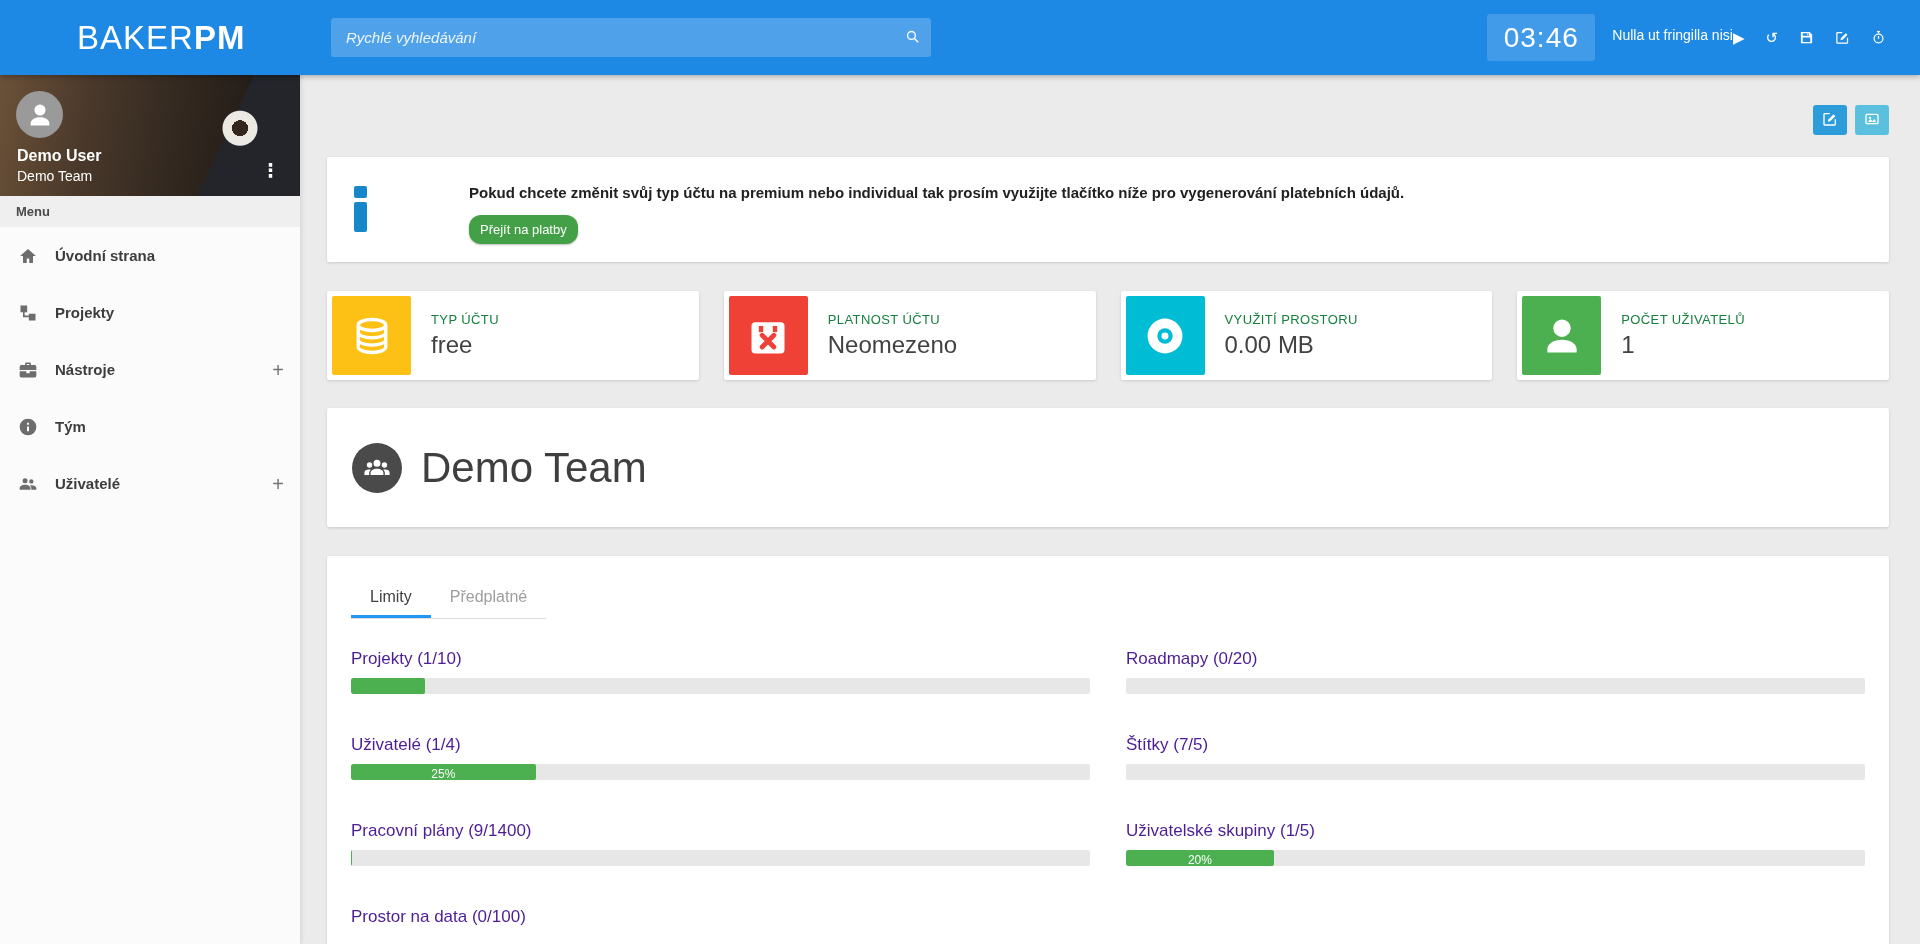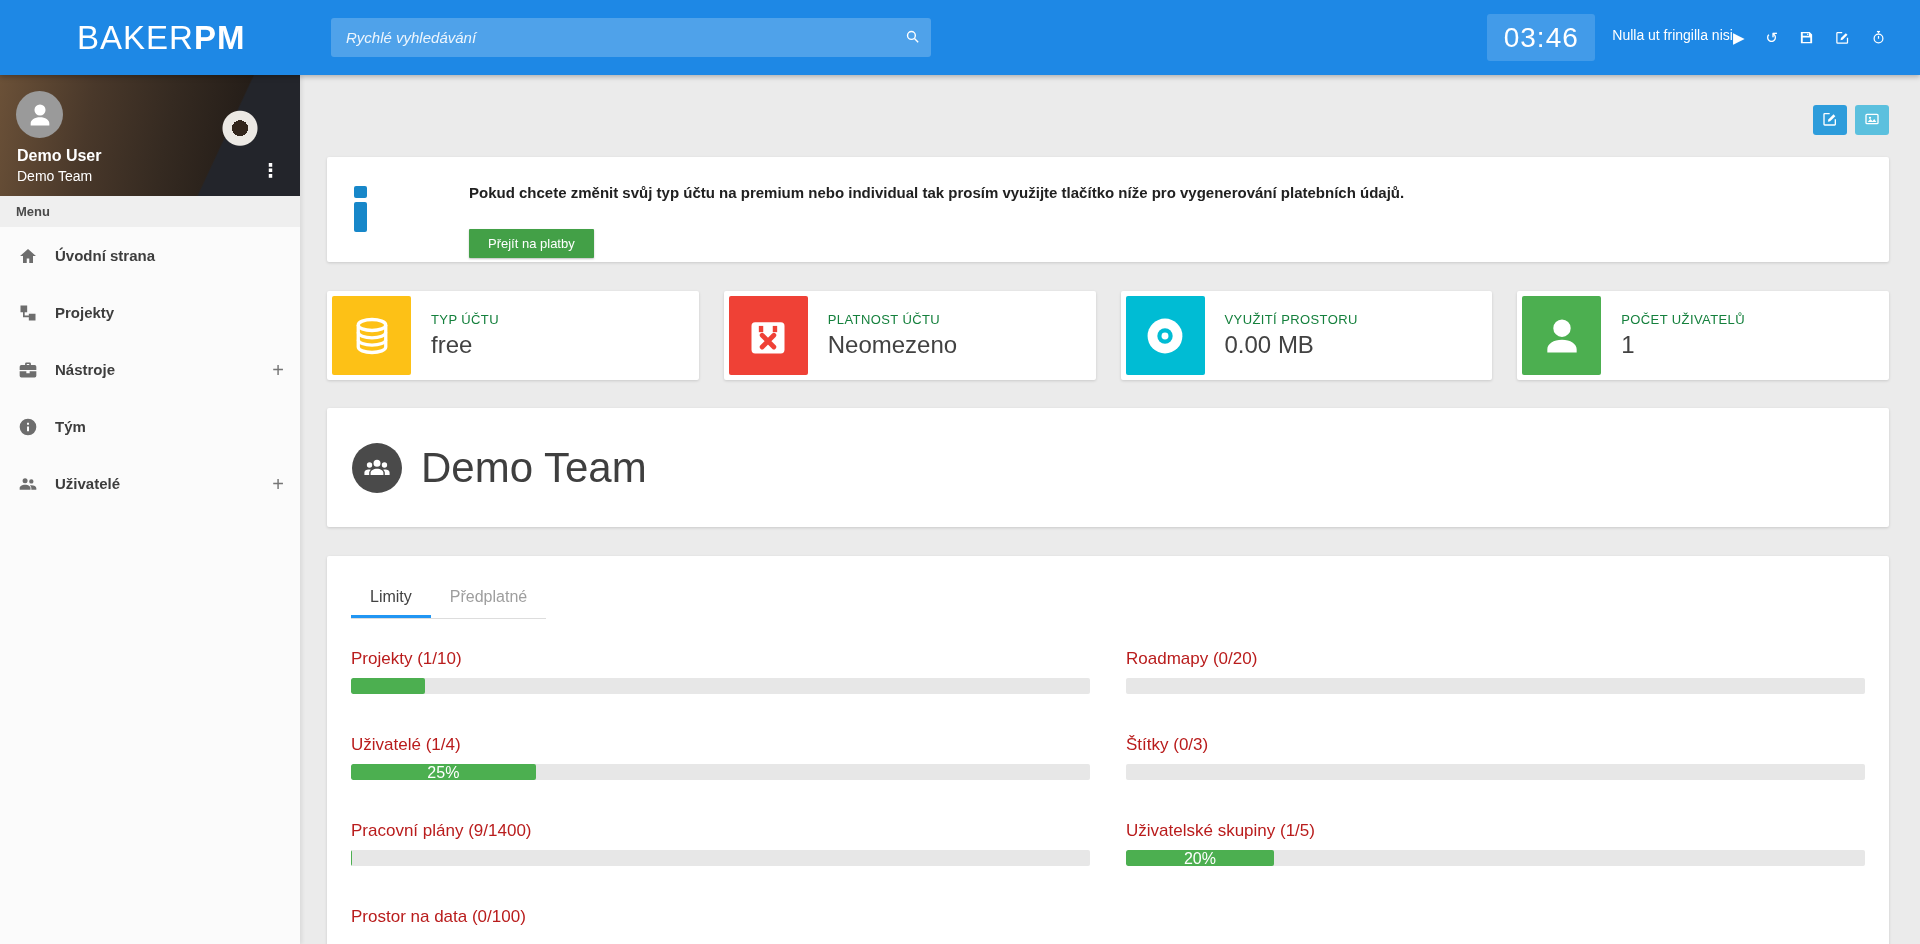--- a/index.html
+++ b/index.html
@@ -68,22 +68,22 @@
   .sq-btn { width: 34px; height: 30px; border: none; border-radius: 3px; display: inline-flex; align-items: center; justify-content: center; cursor: pointer; }
   .card { background: #fff; border-radius: 2px; box-shadow: 0 1px 3px rgba(0,0,0,.14); }
 
   .notice-card { margin-top: 22px; height: 105px; display: flex; padding: 27px 30px 0 27px; }
   .info-i { width: 13px; margin-top: 2px; }
   .info-i .dot { width: 13px; height: 12px; border-radius: 2px; background: currentColor; }
   .info-i .stem { width: 13px; height: 30px; border-radius: 2px; background: currentColor; margin-top: 4px; }
   .notice-body { margin-left: 102px; }
   .notice-text { font-size: 15px; font-weight: 700; color: #212121; }
   .notice-btn {
-    margin-top: 28px; border: none; border-radius: 1px; color: #fff;
-    font-size: 13px; padding: 7px 19px; cursor: pointer; box-shadow: 0 1px 2px rgba(0,0,0,.25);
+    margin-top: 14px; border: none; border-radius: 12px; color: #fff;
+    font-size: 13px; padding: 7px 11px; cursor: pointer; box-shadow: 0 1px 2px rgba(0,0,0,.25);
     font-family: "Liberation Sans", "DejaVu Sans", sans-serif;
   }
 
   .stats-row { margin-top: 29px; display: grid; grid-template-columns: repeat(4, 1fr); gap: 25px; }
   .stat-card { height: 89px; display: flex; align-items: center; padding: 5px; }
   .stat-icon { width: 79px; height: 79px; border-radius: 2px; display: flex; align-items: center; justify-content: center; flex-shrink: 0; }
   .stat-texts { margin-left: 20px; }
   .stat-label { font-size: 13px; color: #15803d; letter-spacing: .4px; }
   .stat-value { font-size: 24px; color: #424242; margin-top: 4px; }
 
@@ -91,24 +91,24 @@
   .team-circle { width: 50px; height: 50px; border-radius: 50%; background: #4a4a4a; display: flex; align-items: center; justify-content: center; }
   .team-title { margin-left: 19px; font-size: 42px; font-weight: 400; color: #3f3f3f; }
 
   .limits-card { margin-top: 29px; height: 620px; padding: 22px 24px 0 24px; }
   .tabs { display: inline-flex; border-bottom: 1px solid #ddd; }
   .tab { padding: 10px 19px 9px; font-size: 16px; cursor: pointer; border-bottom: 3px solid transparent; color: #9e9e9e; }
   .tab.active { color: #424242; border-bottom-color: #2196f3; }
   .limits-cols { display: flex; gap: 36px; margin-top: 30px; }
   .limits-col { flex: 1; }
   .limit-row { margin-bottom: 41px; }
-  .limit-label { font-size: 17px; color: #b91c1c; margin-bottom: 9px; }
+  .limit-label { font-size: 17px; color: #4c1d95; margin-bottom: 9px; }
   .progress { height: 16px; background: #e7e7e7; border-radius: 2px; overflow: hidden; }
   .progress-fill { height: 100%; border-radius: 2px; text-align: center; }
-  .progress-text { color: #fff; font-size: 16px; line-height: 16px; }
+  .progress-text { color: #fff; font-size: 12px; line-height: 16px; }
 </style>
 </head>
 <body>
 
 <header class="topbar" style="background-color: rgb(30, 136, 229);">
   <div class="logo">
     <span class="lt">BAKER</span><span class="bd">PM</span>
   </div>
   <div class="searchbox">
     <input type="text" placeholder="Rychlé vyhledávání" style="">
@@ -344,21 +344,21 @@
           </div>
         </div>
         <div class="limits-col">
           <div class="limit-row">
             <div class="limit-label">Roadmapy (0/20)</div>
             <div class="progress">
               <div class="progress-fill" style="background-color: rgb(76, 175, 80); width: 0%;"><span class="progress-text"></span></div>
             </div>
           </div>
           <div class="limit-row">
-            <div class="limit-label">Štítky (0/3)</div>
+            <div class="limit-label">Štítky (7/5)</div>
             <div class="progress">
               <div class="progress-fill" style="background-color: rgb(76, 175, 80); width: 0%;"><span class="progress-text"></span></div>
             </div>
           </div>
           <div class="limit-row">
             <div class="limit-label">Uživatelské skupiny (1/5)</div>
             <div class="progress">
               <div class="progress-fill" style="background-color: rgb(76, 175, 80); width: 20%;"><span class="progress-text">20%</span></div>
             </div>
           </div>

